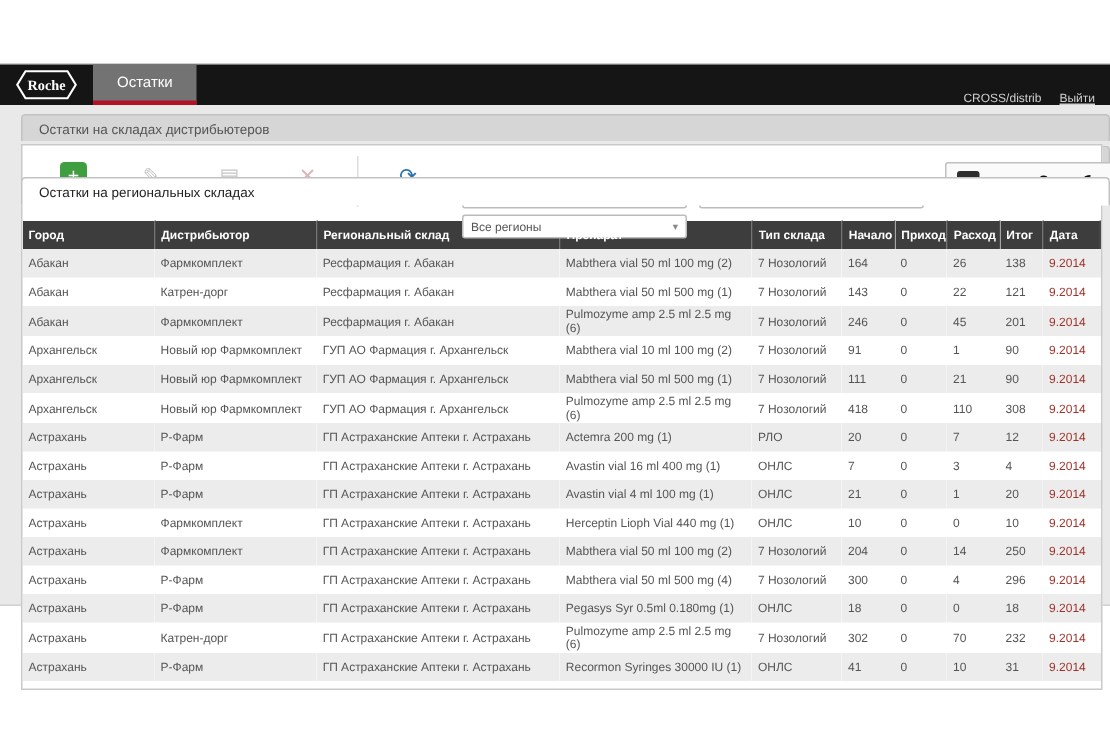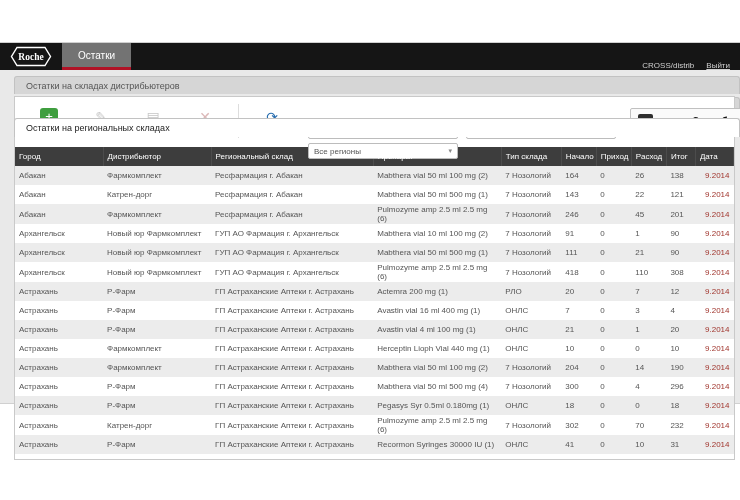--- a/index.html
+++ b/index.html
@@ -46,29 +46,29 @@
   .caret { color:#888; font-size:7px; }
 
   .period { margin-left:14px; border:1px solid #c0c0c0; border-radius:2px; background:#fafafa;
             padding:0 7px; height:27px; display:flex; align-items:center; gap:7px; }
   .pbtn { width:15px; height:15px; background:#2e2e2e; color:#fff; font-size:7px;
           display:flex; align-items:center; justify-content:center; border-radius:2px; cursor:pointer; }
   .plabel { font-size:10px; font-weight:bold; color:#111; white-space:nowrap;margin-left:32px; }
 
   
   table { width:100%; border-collapse:collapse; table-layout:fixed; margin-top:3px; }
-  th { background:#3d3d3d; color:#fff; text-align:left; font-size:8px; font-weight:normal;
+  th { background:#3d3d3d; color:#fff; text-align:left; font-size:8px; font-weight:bold;
        padding:5px 4px; border-right:1px solid #4c4c4c; cursor:pointer;
        white-space:nowrap; overflow:hidden; }
   tbody tr { height:19px; }
   tbody tr:nth-child(odd) { background:#ececec; }
   tbody tr:nth-child(even) { background:#fff; }
   td { font-size:8px; color:#555; padding:1px 4px; line-height:9px; vertical-align:middle;
        overflow:hidden; }
-  td.date { color:#a0342c;text-align:right; }
+  td.date { color:#a0342c; }
 </style>
 </head>
 <body>
 
 <div class="page">
   <div class="app">
 
     <div class="navbar">
       <div class="logo-box">
         <svg width="42" height="21" viewBox="0 0 42 21">
@@ -286,21 +286,21 @@
             </tr>
             <tr>
               <td>Астрахань</td>
               <td>Фармкомплект</td>
               <td>ГП Астраханские Аптеки г. Астрахань</td>
               <td>Mabthera vial 50 ml 100 mg (2)</td>
               <td>7 Нозологий</td>
               <td>204</td>
               <td>0</td>
               <td>14</td>
-              <td>190</td>
+              <td>250</td>
               <td class="date">9.2014</td>
             </tr>
             <tr>
               <td>Астрахань</td>
               <td>Р-Фарм</td>
               <td>ГП Астраханские Аптеки г. Астрахань</td>
               <td>Mabthera vial 50 ml 500 mg (4)</td>
               <td>7 Нозологий</td>
               <td>300</td>
               <td>0</td>

